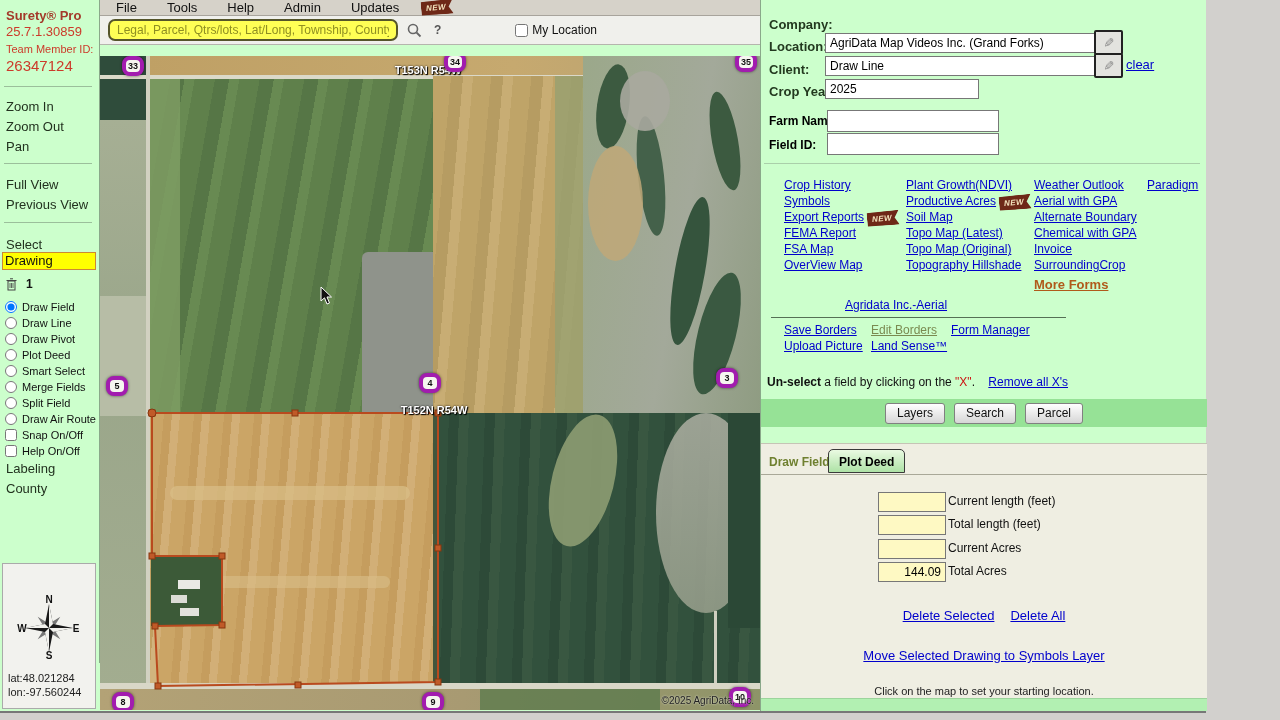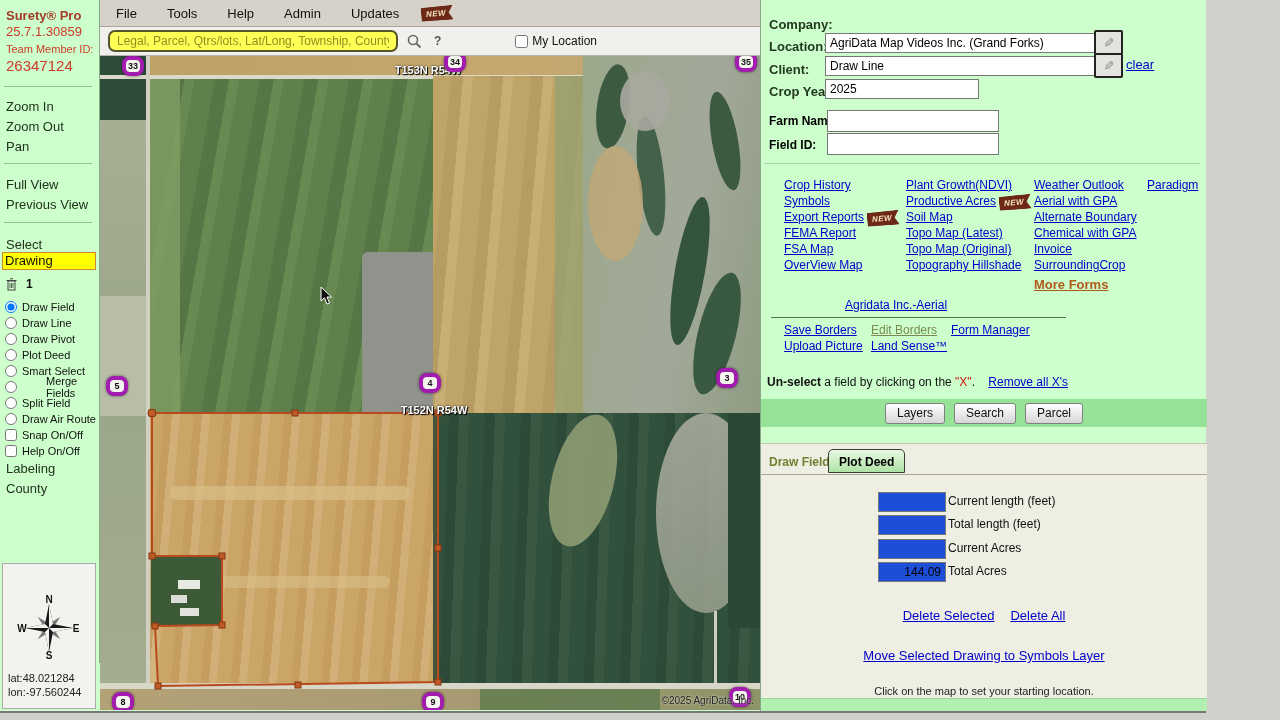--- a/index.html
+++ b/index.html
@@ -16,21 +16,21 @@
   .sb-hr{position:absolute;left:4px;width:88px;border:none;border-top:1px solid #9bbf9b;margin:0;}
   .drawing-box{position:absolute;left:2px;top:252px;width:90px;height:16px;background:#ffff00;border:1px solid #cc8833;font-size:13px;color:#111;padding-left:2px;}
   .radio-row{position:absolute;left:5px;display:flex;align-items:center;height:14px;}
   .radio-row input{width:12px;height:12px;margin:0 5px 0 0;}
   .radio-row .lbl{font-size:11px;color:#111;}
   .compass-box{position:absolute;left:2px;top:563px;width:94px;height:146px;background:#f2f2ee;border:1px solid #aaa;box-sizing:border-box;}
   .latlon{position:absolute;left:5px;font-size:11px;color:#222;}
 
   
   .topbar{position:absolute;left:100px;top:0;width:660px;height:56px;}
-  .menubar{height:27px;background:#d6d2c9;border-bottom:1px solid #a8a49c;display:flex;align-items:center;padding-left:16px;box-sizing:border-box;}
+  .menubar{height:16px;background:#d6d2c9;border-bottom:1px solid #a8a49c;display:flex;align-items:center;padding-left:16px;box-sizing:border-box;}
   .menu-item{font-size:13px;color:#111;margin-right:30px;cursor:pointer;}
   .menu-item.upd{margin-right:22px;}
   .badge-new{display:inline-block;background:#6e2817;color:#f3e3bd;font-size:8px;font-weight:bold;font-style:italic;padding:3px 7px 3px 5px;transform:rotate(-5deg);clip-path:polygon(0 6%,100% 0,86% 50%,100% 100%,0 94%);letter-spacing:.5px;}
   .searchrow{height:29px;background:#f0f0ec;display:flex;align-items:center;border-bottom:1px solid #b5b5ad;box-sizing:border-box;}
   .search-input{margin-left:8px;width:272px;height:18px;background:#ffff55;border:2px solid #55552a;border-radius:7px;font-size:12px;color:#8f8f22;padding:0 7px;font-family:"Liberation Sans",sans-serif;}
   .help-q{font-size:12px;color:#555;font-weight:bold;margin-left:12px;}
   .myloc{display:flex;align-items:center;margin-left:70px;font-size:12px;color:#111;}
   .myloc input{width:13px;height:13px;margin-right:4px;}
 
   
@@ -56,21 +56,21 @@
   .more-forms{color:#b05a1a;font-weight:bold;text-decoration:underline;font-size:13px;cursor:pointer;}
   .rp-hr{position:absolute;border:none;border-top:1px solid #557055;margin:0;}
   .grn-hr{position:absolute;border:none;border-top:1px solid #aacfaa;margin:0;}
   .unsel{position:absolute;left:6px;top:375px;font-size:12px;color:#111;white-space:nowrap;}
   .band{position:absolute;left:0;top:399px;width:446px;height:28px;background:#96e296;display:flex;align-items:center;justify-content:center;gap:9px;}
   .btn{height:21px;padding:0 11px;background:linear-gradient(#ffffff,#d6d6d6);border:1px solid #808080;border-radius:3px;font-size:12px;color:#111;font-family:"Liberation Sans",sans-serif;cursor:pointer;}
   .beige{position:absolute;left:0;top:443px;width:446px;height:255px;background:#efeee2;border-top:1px solid #c5c4b5;box-sizing:border-box;}
   .tabstrip{position:relative;height:30px;border-bottom:1px solid #a9a898;}
   .tab-plain{position:absolute;left:8px;top:11px;font-size:12px;font-weight:bold;color:#6f8030;cursor:pointer;}
   .tab-raised{position:absolute;left:67px;top:5px;height:24px;line-height:24px;padding:0 10px;background:linear-gradient(#eafae2,#aee2a6);border:1px solid #3a3a3a;border-radius:5px 5px 0 0;font-size:12px;font-weight:bold;color:#000;cursor:pointer;box-sizing:border-box;}
-  .m-input{position:absolute;left:117px;width:58px;height:16px;border:1px solid #777;background:#1d4ed8;font-size:12px;padding:1px 4px;font-family:"Liberation Sans",sans-serif;}
+  .m-input{position:absolute;left:117px;width:58px;height:16px;border:1px solid #777;background:#fef9c3;font-size:12px;padding:1px 4px;font-family:"Liberation Sans",sans-serif;}
   .m-label{position:absolute;left:187px;font-size:12px;color:#111;white-space:nowrap;}
   .center-row{position:absolute;left:0;width:446px;display:flex;justify-content:center;gap:16px;font-size:13px;}
   .hintrow{position:absolute;left:0;width:446px;text-align:center;font-size:11px;color:#222;}
   .rp-bottom{position:absolute;left:0;top:698px;width:446px;height:13px;background:#b2f0b2;border-top:1px solid #9cd49c;box-sizing:border-box;}
 
   .cursor-arrow{position:absolute;}
 </style>
 </head>
 <body>
 
@@ -117,21 +117,21 @@
           <span class="lbl">Draw Pivot</span>
         </div>
     <div class="radio-row" style="top:348px;">
           <input type="radio" name="drawmode" style="">
           <span class="lbl">Plot Deed</span>
         </div>
     <div class="radio-row" style="top:364px;">
           <input type="radio" name="drawmode" style="">
           <span class="lbl">Smart Select</span>
         </div>
-    <div class="radio-row" style="top:380px;gap:24px;">
+    <div class="radio-row" style="top:380px;">
           <input type="radio" name="drawmode" style="">
           <span class="lbl">Merge Fields</span>
         </div>
     <div class="radio-row" style="top:396px;">
           <input type="radio" name="drawmode" style="">
           <span class="lbl">Split Field</span>
         </div>
     <div class="radio-row" style="top:412px;">
           <input type="radio" name="drawmode" style="">
           <span class="lbl">Draw Air Route</span>

